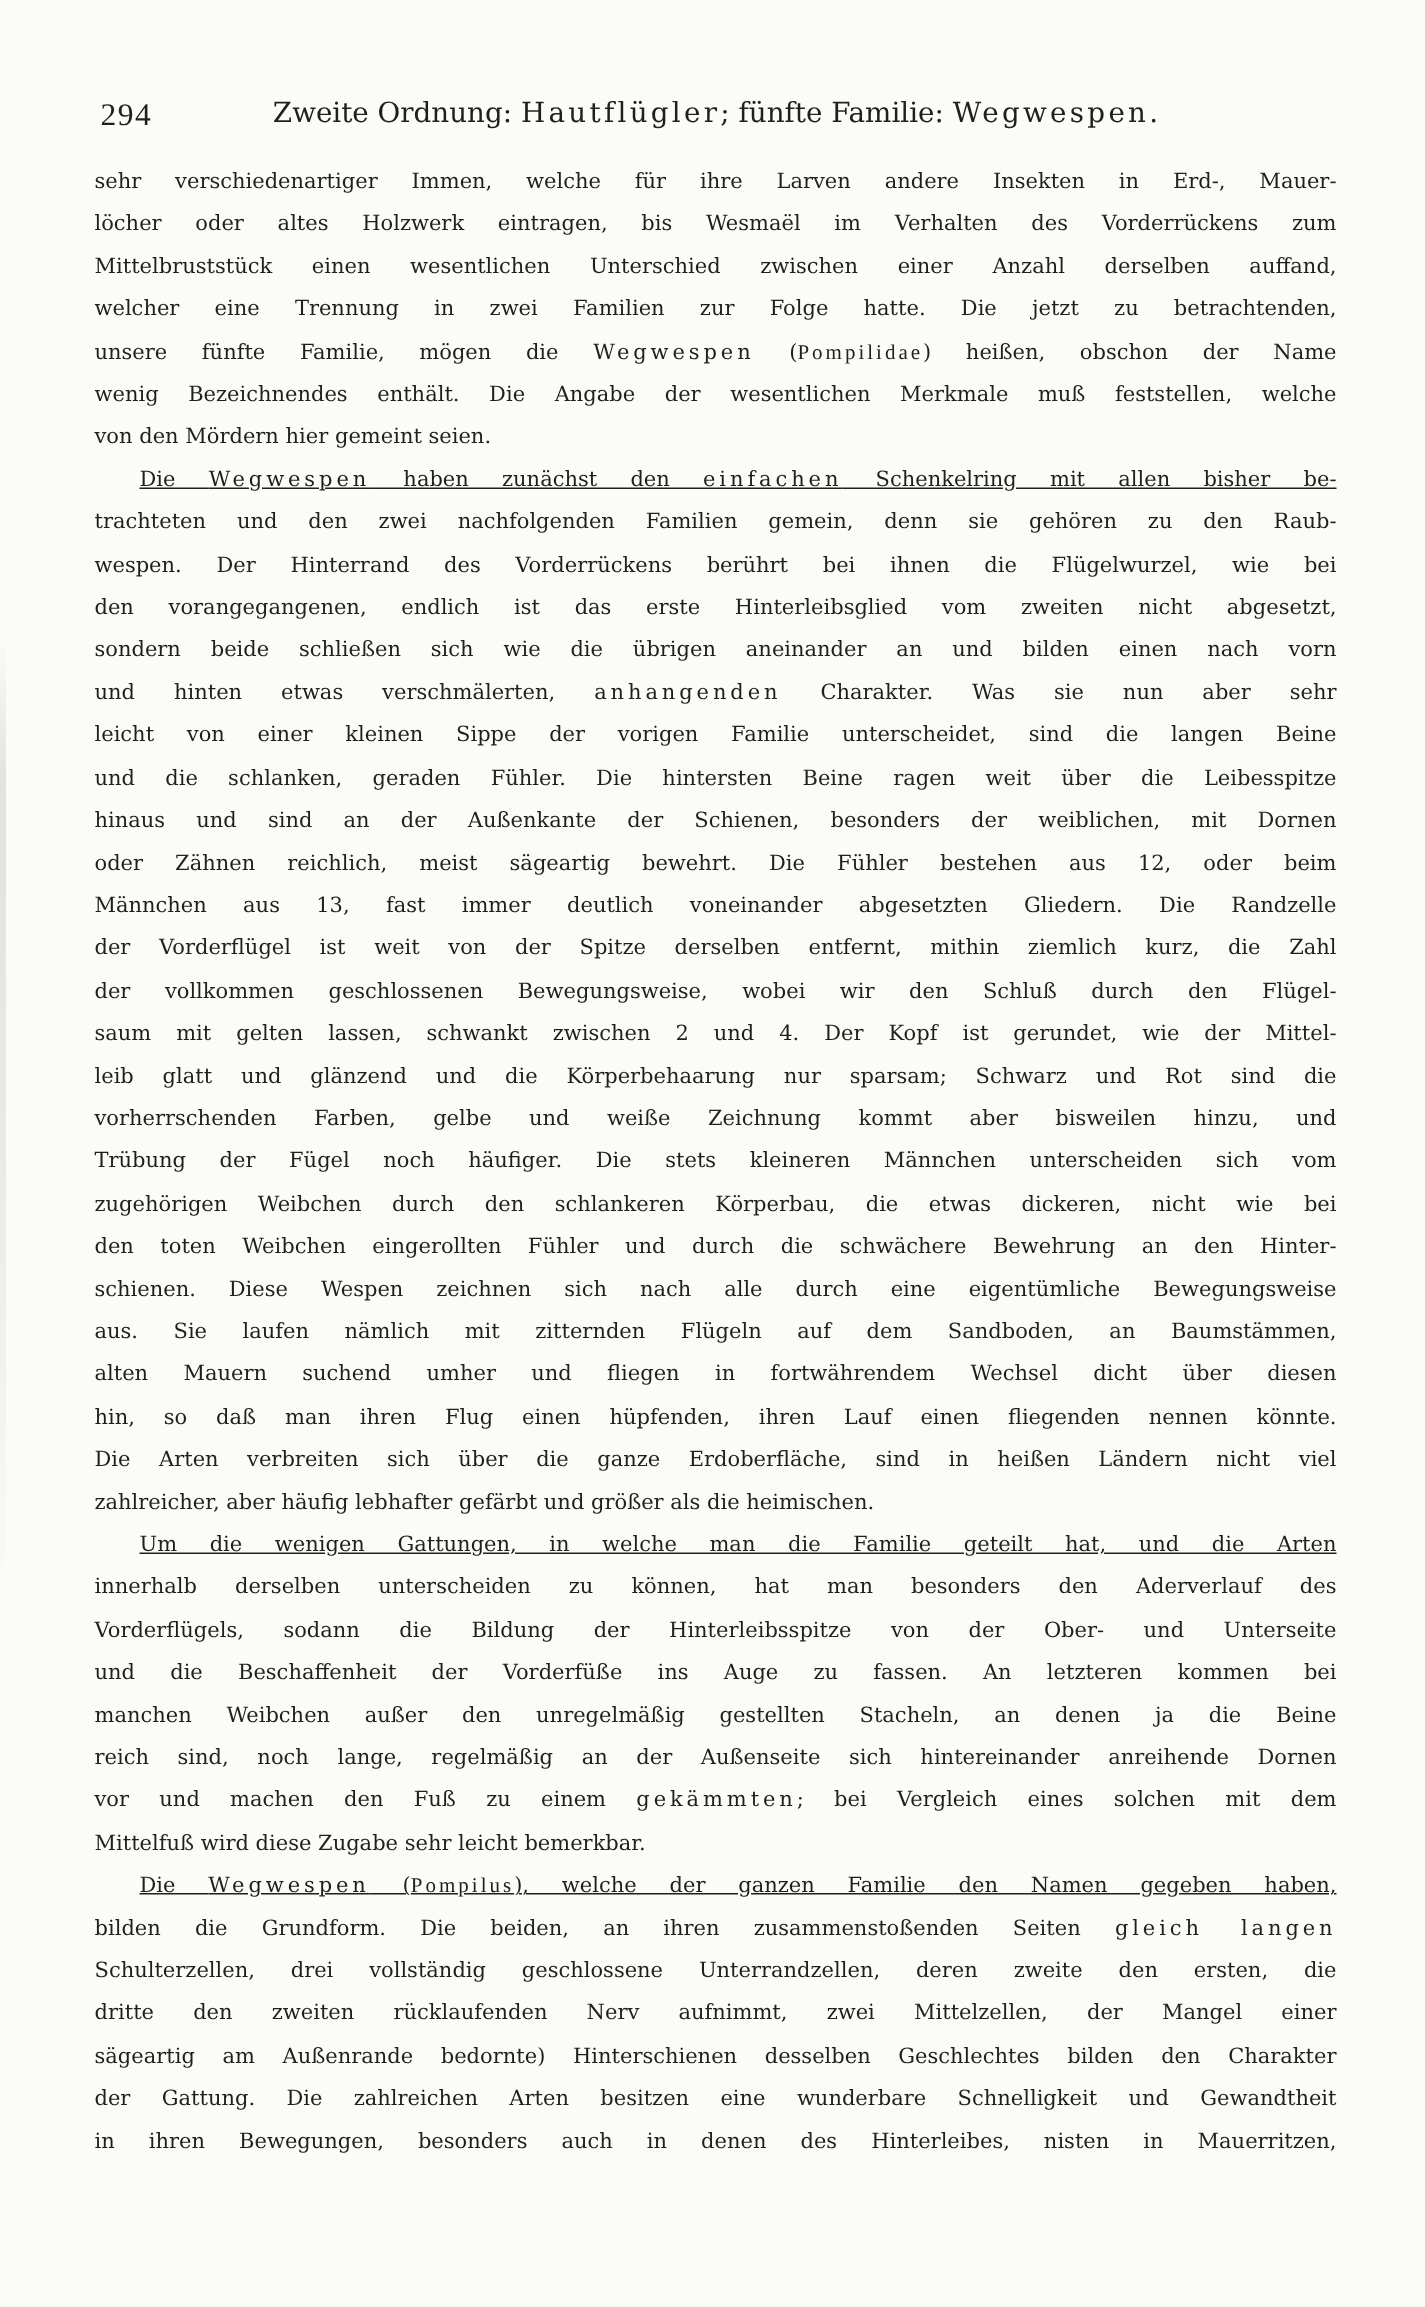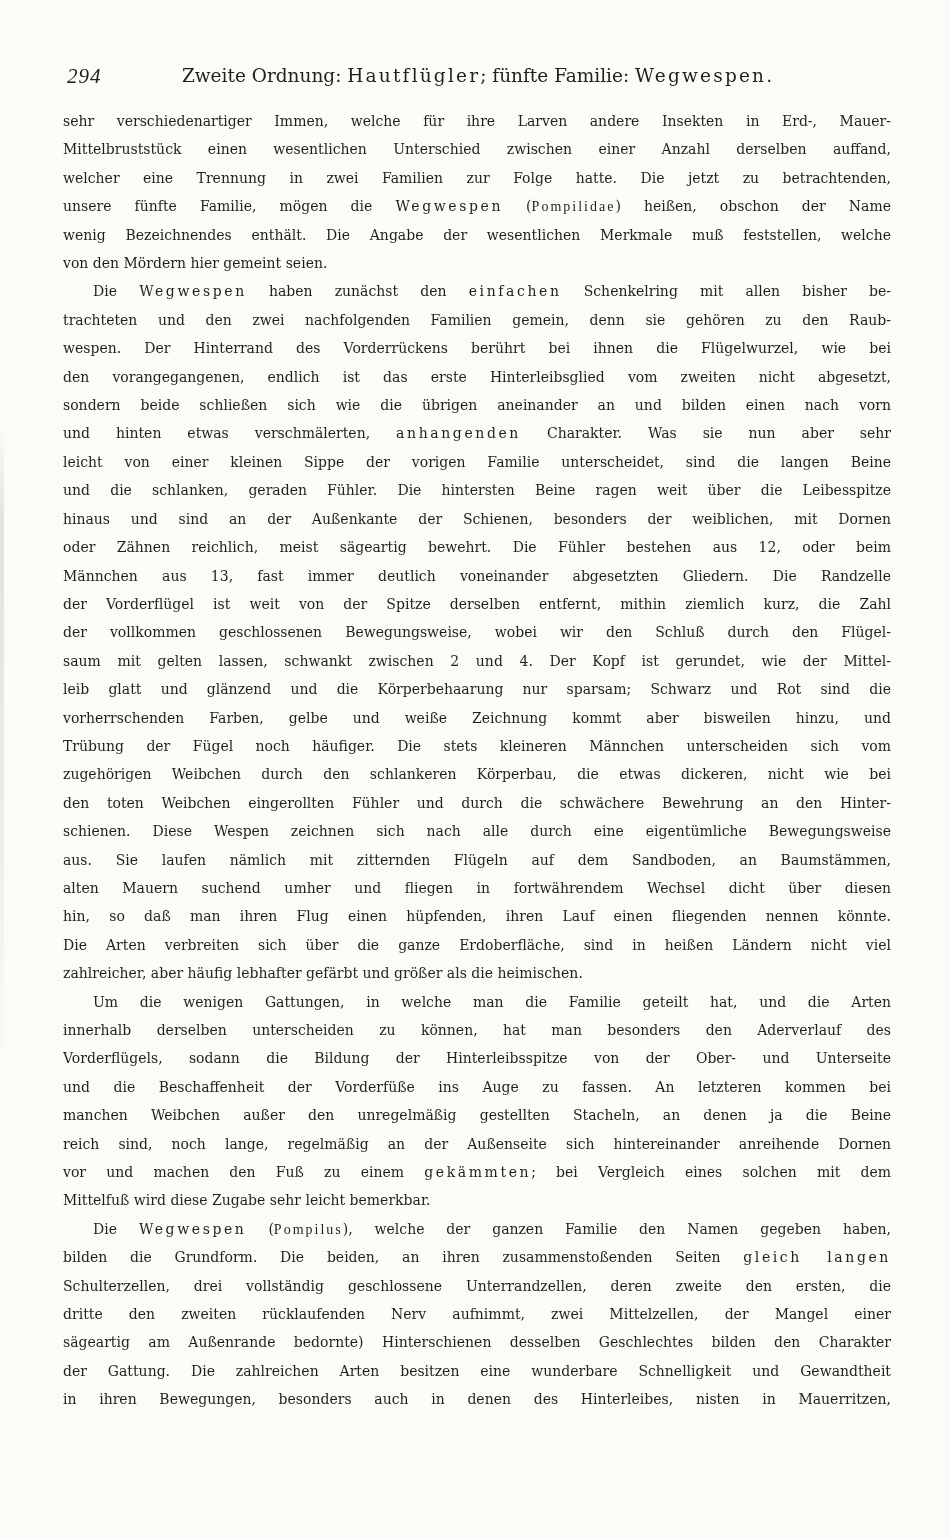--- a/index.html
+++ b/index.html
@@ -34,21 +34,20 @@
     width: 828px;
     height: 30px;
   }
   .page-number {
     position: absolute;
     left: 4px;
     top: 2px;
     font-family: "Liberation Serif", serif;
     font-size: 21px;
     letter-spacing: 1px;
-    font-style: italic;
   }
   .header-title {
     position: absolute;
     left: 0;
     right: 0;
     top: 3px;
     text-align: center;
     font-size: 18.5px;
   }
   .text-block {
@@ -66,20 +65,21 @@
     font-size: 14px;
     text-align: justify;
     text-align-last: justify;
     white-space: normal;
   }
   .line.last {
     text-align-last: left;
   }
   .line.indent {
     text-indent: 30px;
+    text-decoration: underline;
   }
   .seg-n { }
   .seg-sp {
     letter-spacing: 2.6px;
   }
   .seg-ant {
     font-family: "Liberation Serif", serif;
     letter-spacing: 2px;
   }
   .header-title .seg-sp {
@@ -93,20 +93,21 @@
 <div class="scan-edge"></div>
 
 <div class="page-header">
   <div class="page-number">294</div>
   <div class="header-title"><span class="seg-n">Zweite Ordnung: </span><span class="seg-sp">Hautflügler</span><span class="seg-n">; fünfte Familie: </span><span class="seg-sp">Wegwespen</span><span class="seg-n">.</span></div>
 </div>
 
 <div class="text-block">
     <div class="paragraph">
       <div class="line"><span class="seg-n">sehr verschiedenartiger Immen, welche für ihre Larven andere Insekten in Erd-, Mauer-</span></div>
+      <div class="line"><span class="seg-n">löcher oder altes Holzwerk eintragen, bis Wesmaël im Verhalten des Vorderrückens zum</span></div>
       <div class="line"><span class="seg-n">Mittelbruststück einen wesentlichen Unterschied zwischen einer Anzahl derselben auffand,</span></div>
       <div class="line"><span class="seg-n">welcher eine Trennung in zwei Familien zur Folge hatte.  Die jetzt zu betrachtenden,</span></div>
       <div class="line"><span class="seg-n">unsere fünfte Familie, mögen die </span><span class="seg-sp">Wegwespen</span><span class="seg-n"> (</span><span class="seg-ant">Pompilidae</span><span class="seg-n">) heißen, obschon der Name</span></div>
       <div class="line"><span class="seg-n">wenig Bezeichnendes enthält.  Die Angabe der wesentlichen Merkmale muß feststellen, welche</span></div>
       <div class="line last"><span class="seg-n">von den Mördern hier gemeint seien.</span></div>
     </div>
     <div class="paragraph">
       <div class="line indent"><span class="seg-n">Die </span><span class="seg-sp">Wegwespen</span><span class="seg-n"> haben zunächst den </span><span class="seg-sp">einfachen</span><span class="seg-n"> Schenkelring mit allen bisher be-</span></div>
       <div class="line"><span class="seg-n">trachteten und den zwei nachfolgenden Familien gemein, denn sie gehören zu den Raub-</span></div>
       <div class="line"><span class="seg-n">wespen.  Der Hinterrand des Vorderrückens berührt bei ihnen die Flügelwurzel, wie bei</span></div>

